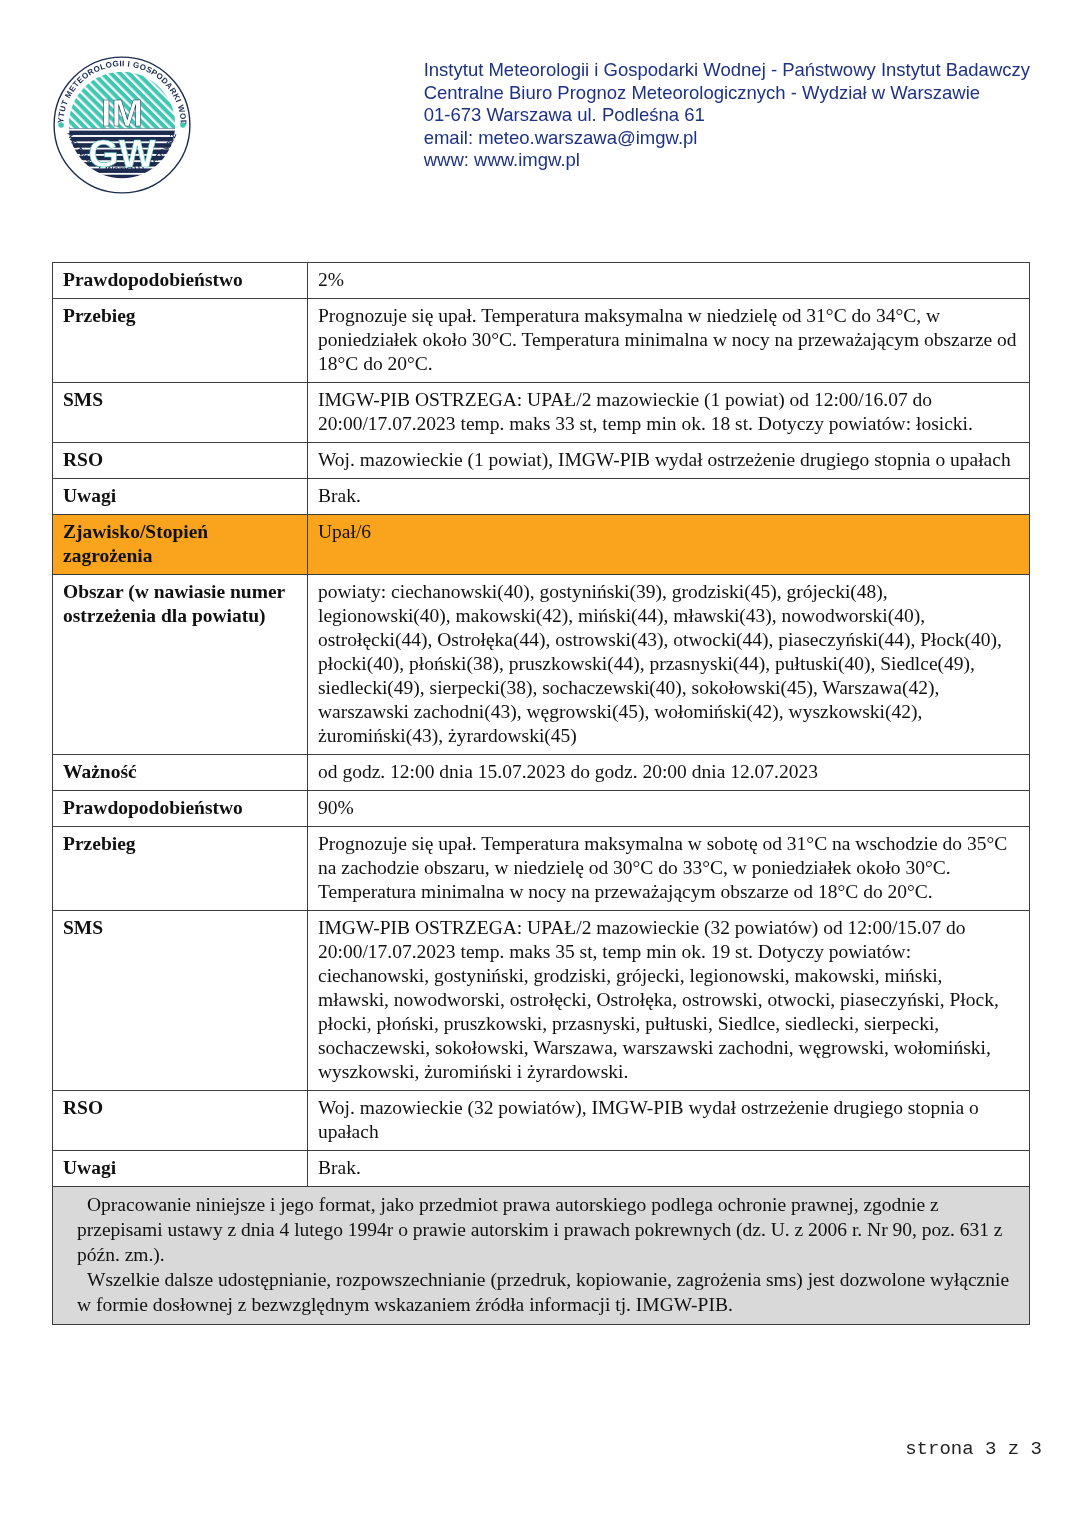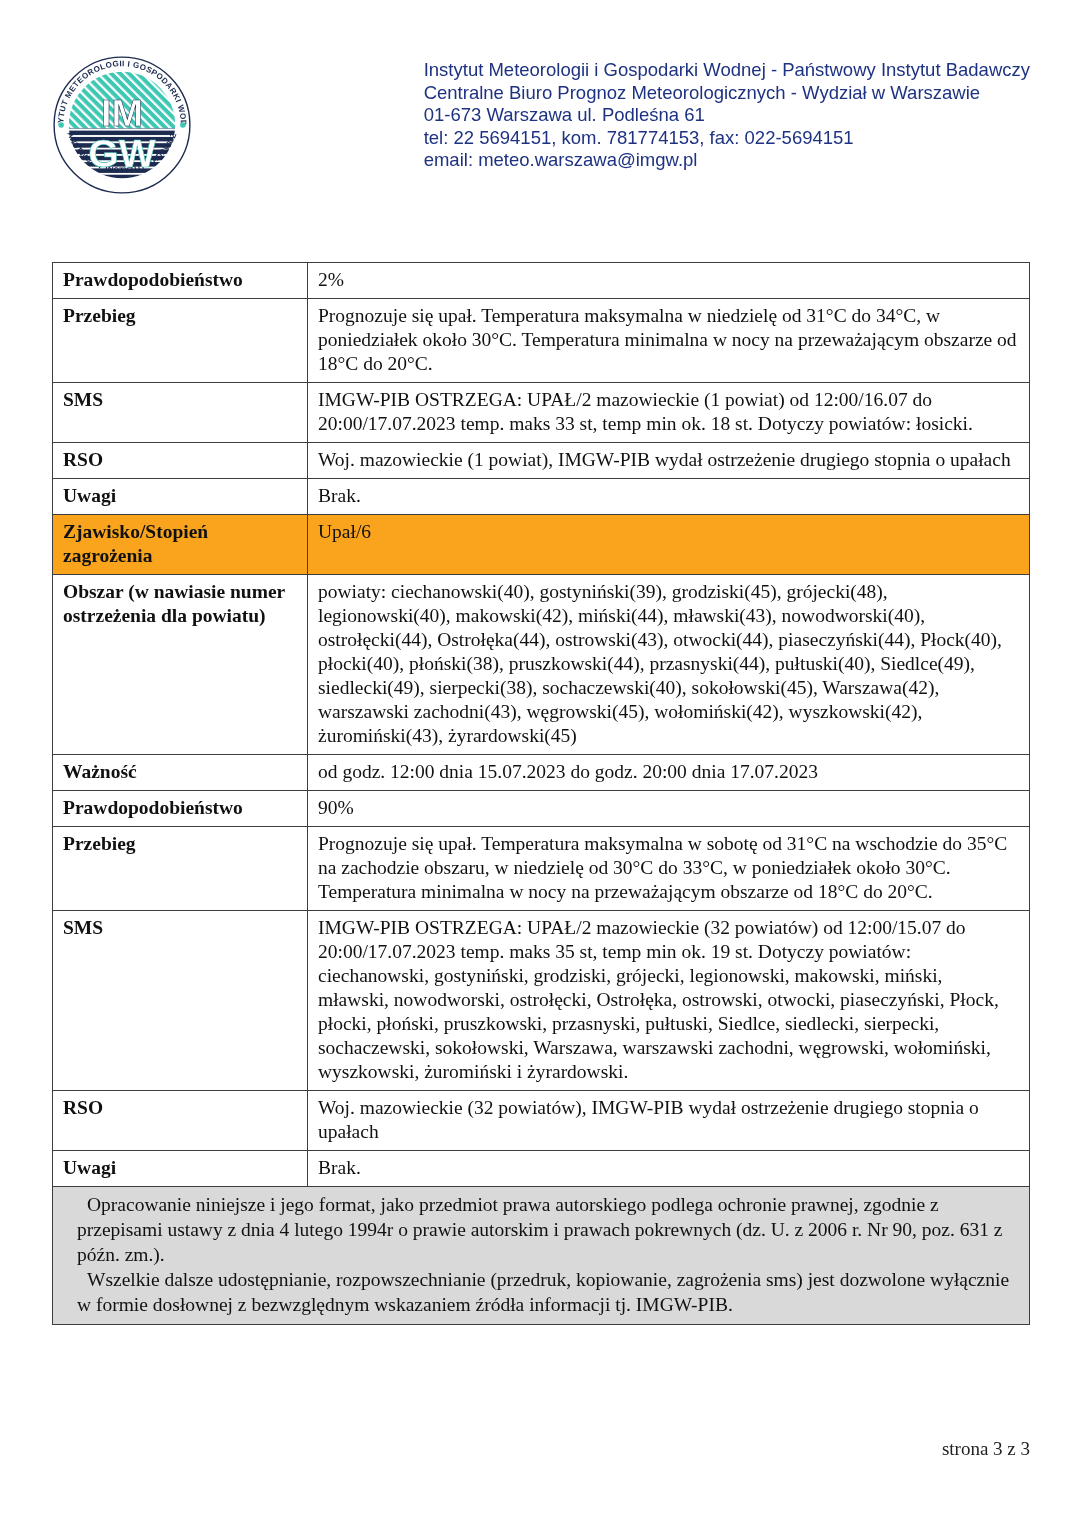--- a/index.html
+++ b/index.html
@@ -75,22 +75,22 @@
     background:var(--footer-gray);
     padding:5px 10px 7px 24px;
     font-size:19.5px;
     line-height:25px;
   }
   .copyright-box p{text-indent:10px;}
   
   .page-footer{
     position:absolute;
     top:1438px;
-    right:50px;
-    font-family:Liberation Serif, serif;
+    right:38px;
+    font-family:Liberation Mono, monospace;
     font-size:19px;
     color:#222;
   }
   
   .ring-text{
     font-family:"Liberation Sans", sans-serif;
     font-size:11.5px;
     font-weight:bold;
     letter-spacing:0.6px;
     fill:var(--logo-navy);
@@ -140,22 +140,22 @@
         <circle cx="187" cy="100" r="4" fill="#3EC8B4"></circle>
         <text class="monogram" x="100" y="102" font-size="54" stroke="#1C2B4F" stroke-width="0.8">IM</text>
         <text class="monogram" x="100" y="160" font-size="56" stroke="#3EC8B4" stroke-width="0.8">GW</text>
       </svg>
     </div>
 
     <div class="header-text">
       <div>Instytut Meteorologii i Gospodarki Wodnej - Państwowy Instytut Badawczy</div>
       <div class="bold">Centralne Biuro Prognoz Meteorologicznych - Wydział w Warszawie</div>
       <div>01-673 Warszawa ul. Podleśna  61</div>
-      <div>tel: 22 5694151, kom. 781774153, fax: 022-5694151</div>
       <div>email: meteo.warszawa@imgw.pl</div>
+      <div>www: www.imgw.pl</div>
     </div>
   </header>
 
   <div class="content">
     <table class="warning-table">
       <tbody>
         <tr>
           <th>Prawdopodobieństwo</th>
           <td>2%</td>
         </tr>
@@ -178,21 +178,21 @@
         <tr class="highlight">
           <th>Zjawisko/Stopień zagrożenia</th>
           <td>Upał/6</td>
         </tr>
         <tr>
           <th>Obszar (w nawiasie numer ostrzeżenia dla powiatu)</th>
           <td>powiaty: ciechanowski(40), gostyniński(39), grodziski(45), grójecki(48), legionowski(40), makowski(42), miński(44), mławski(43), nowodworski(40), ostrołęcki(44), Ostrołęka(44), ostrowski(43), otwocki(44), piaseczyński(44), Płock(40), płocki(40), płoński(38), pruszkowski(44), przasnyski(44), pułtuski(40), Siedlce(49), siedlecki(49), sierpecki(38), sochaczewski(40), sokołowski(45), Warszawa(42), warszawski zachodni(43), węgrowski(45), wołomiński(42), wyszkowski(42), żuromiński(43), żyrardowski(45)</td>
         </tr>
         <tr>
           <th>Ważność</th>
-          <td>od godz. 12:00 dnia 15.07.2023 do godz. 20:00 dnia 17.07.2023</td>
+          <td>od godz. 12:00 dnia 15.07.2023 do godz. 20:00 dnia 12.07.2023</td>
         </tr>
         <tr>
           <th>Prawdopodobieństwo</th>
           <td>90%</td>
         </tr>
         <tr>
           <th>Przebieg</th>
           <td>Prognozuje się upał. Temperatura maksymalna w sobotę od 31°C na wschodzie do 35°C na zachodzie obszaru, w niedzielę od 30°C do 33°C, w poniedziałek około 30°C. Temperatura minimalna w nocy na przeważającym obszarze od 18°C do 20°C.</td>
         </tr>
         <tr>

